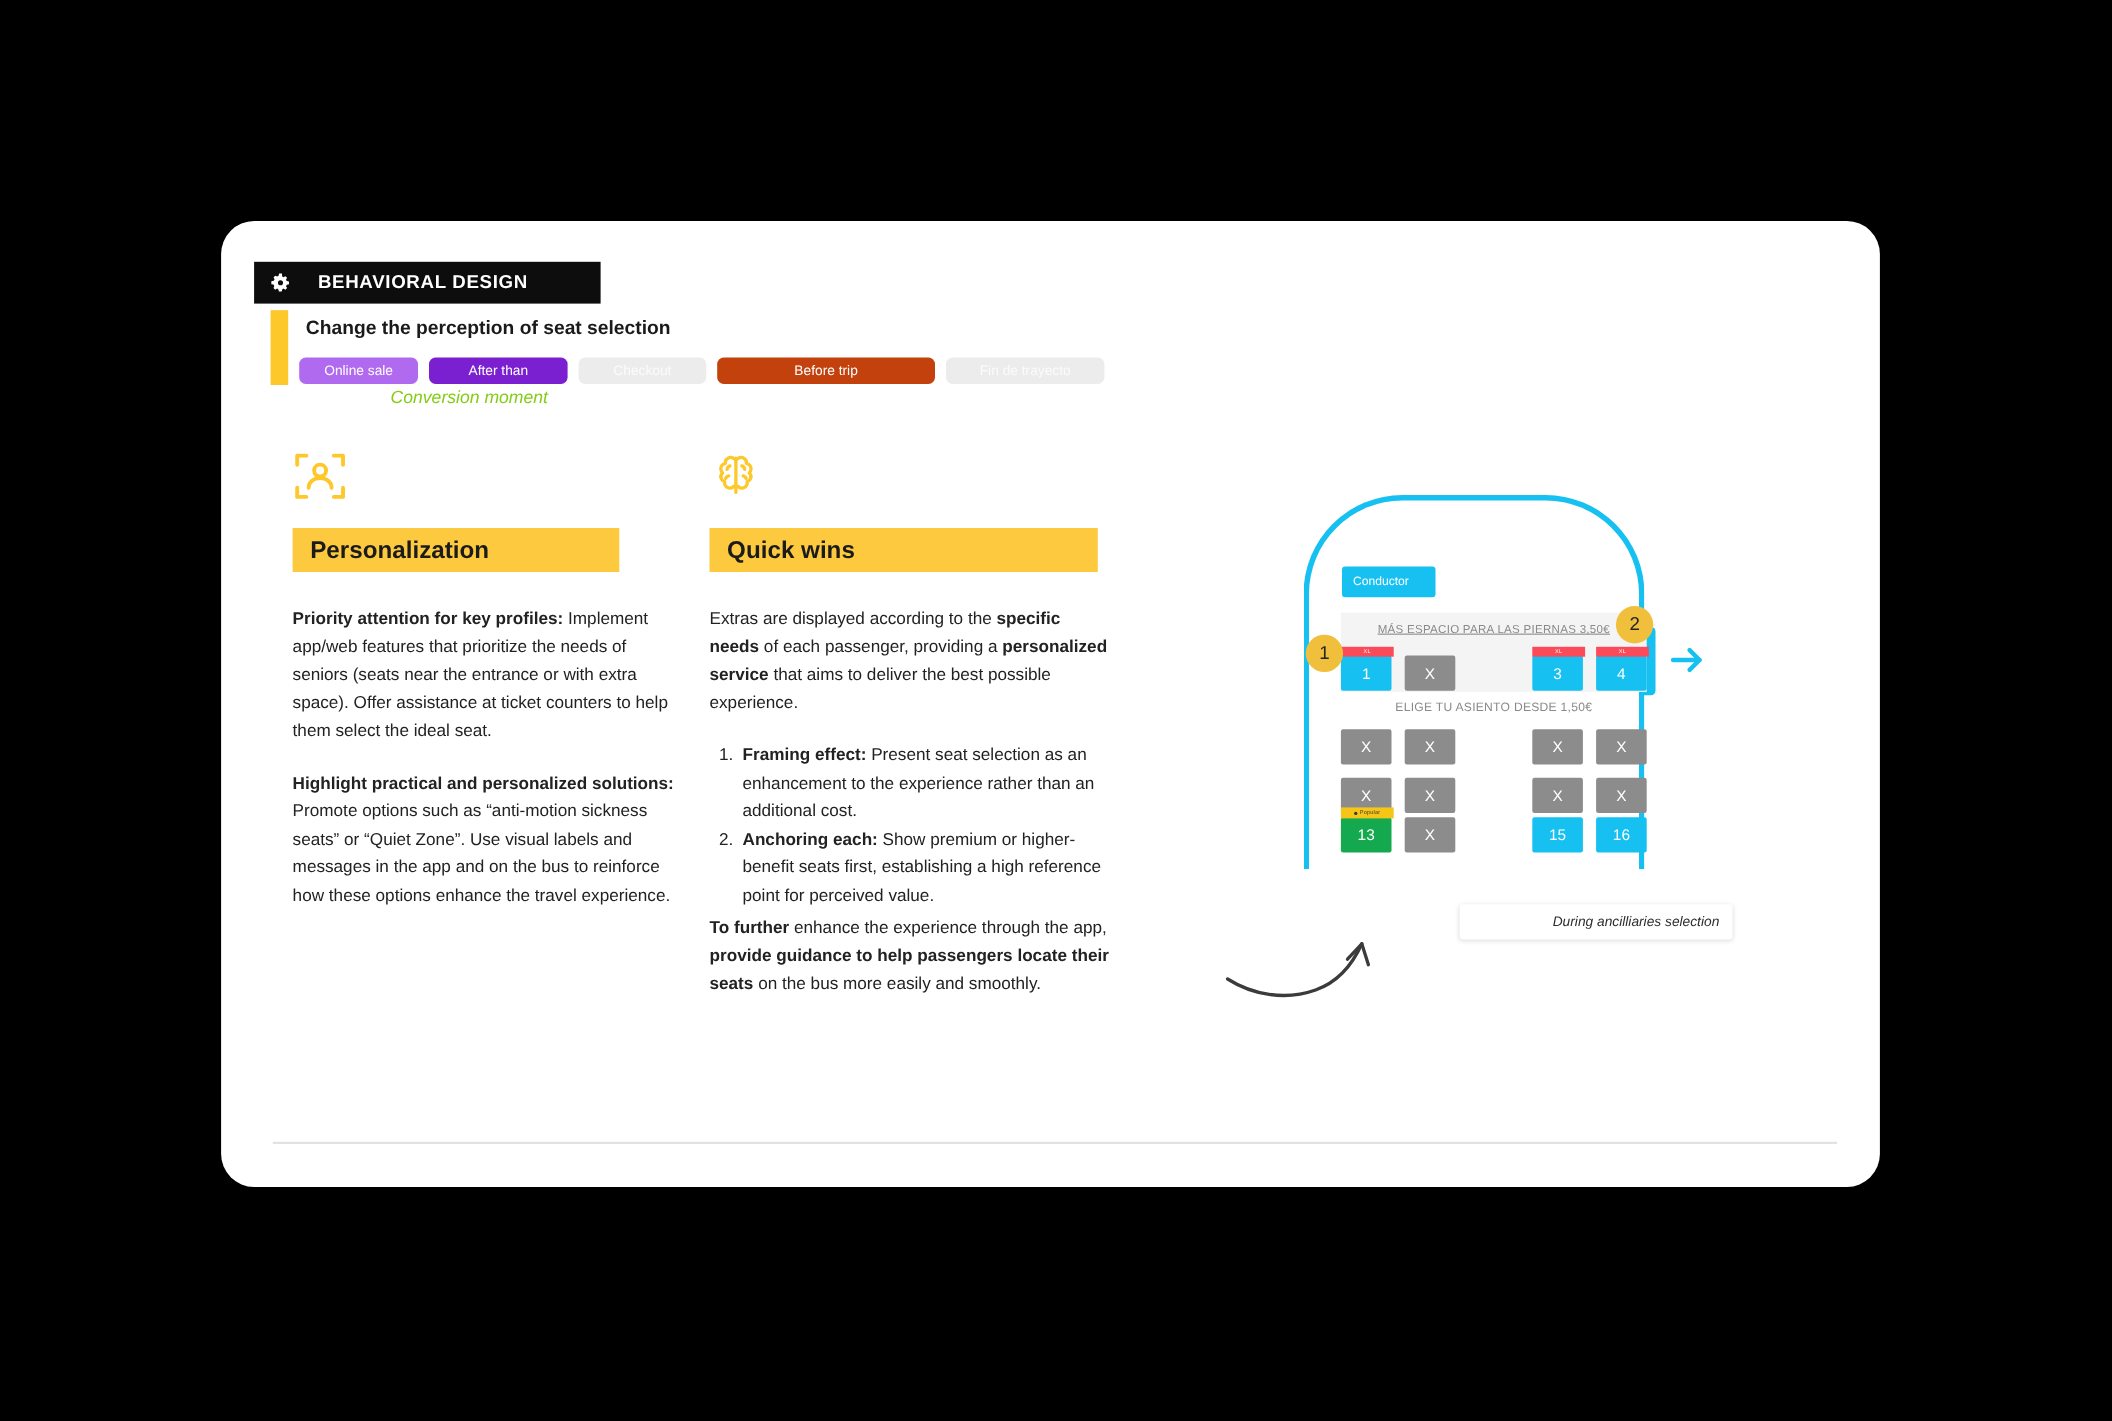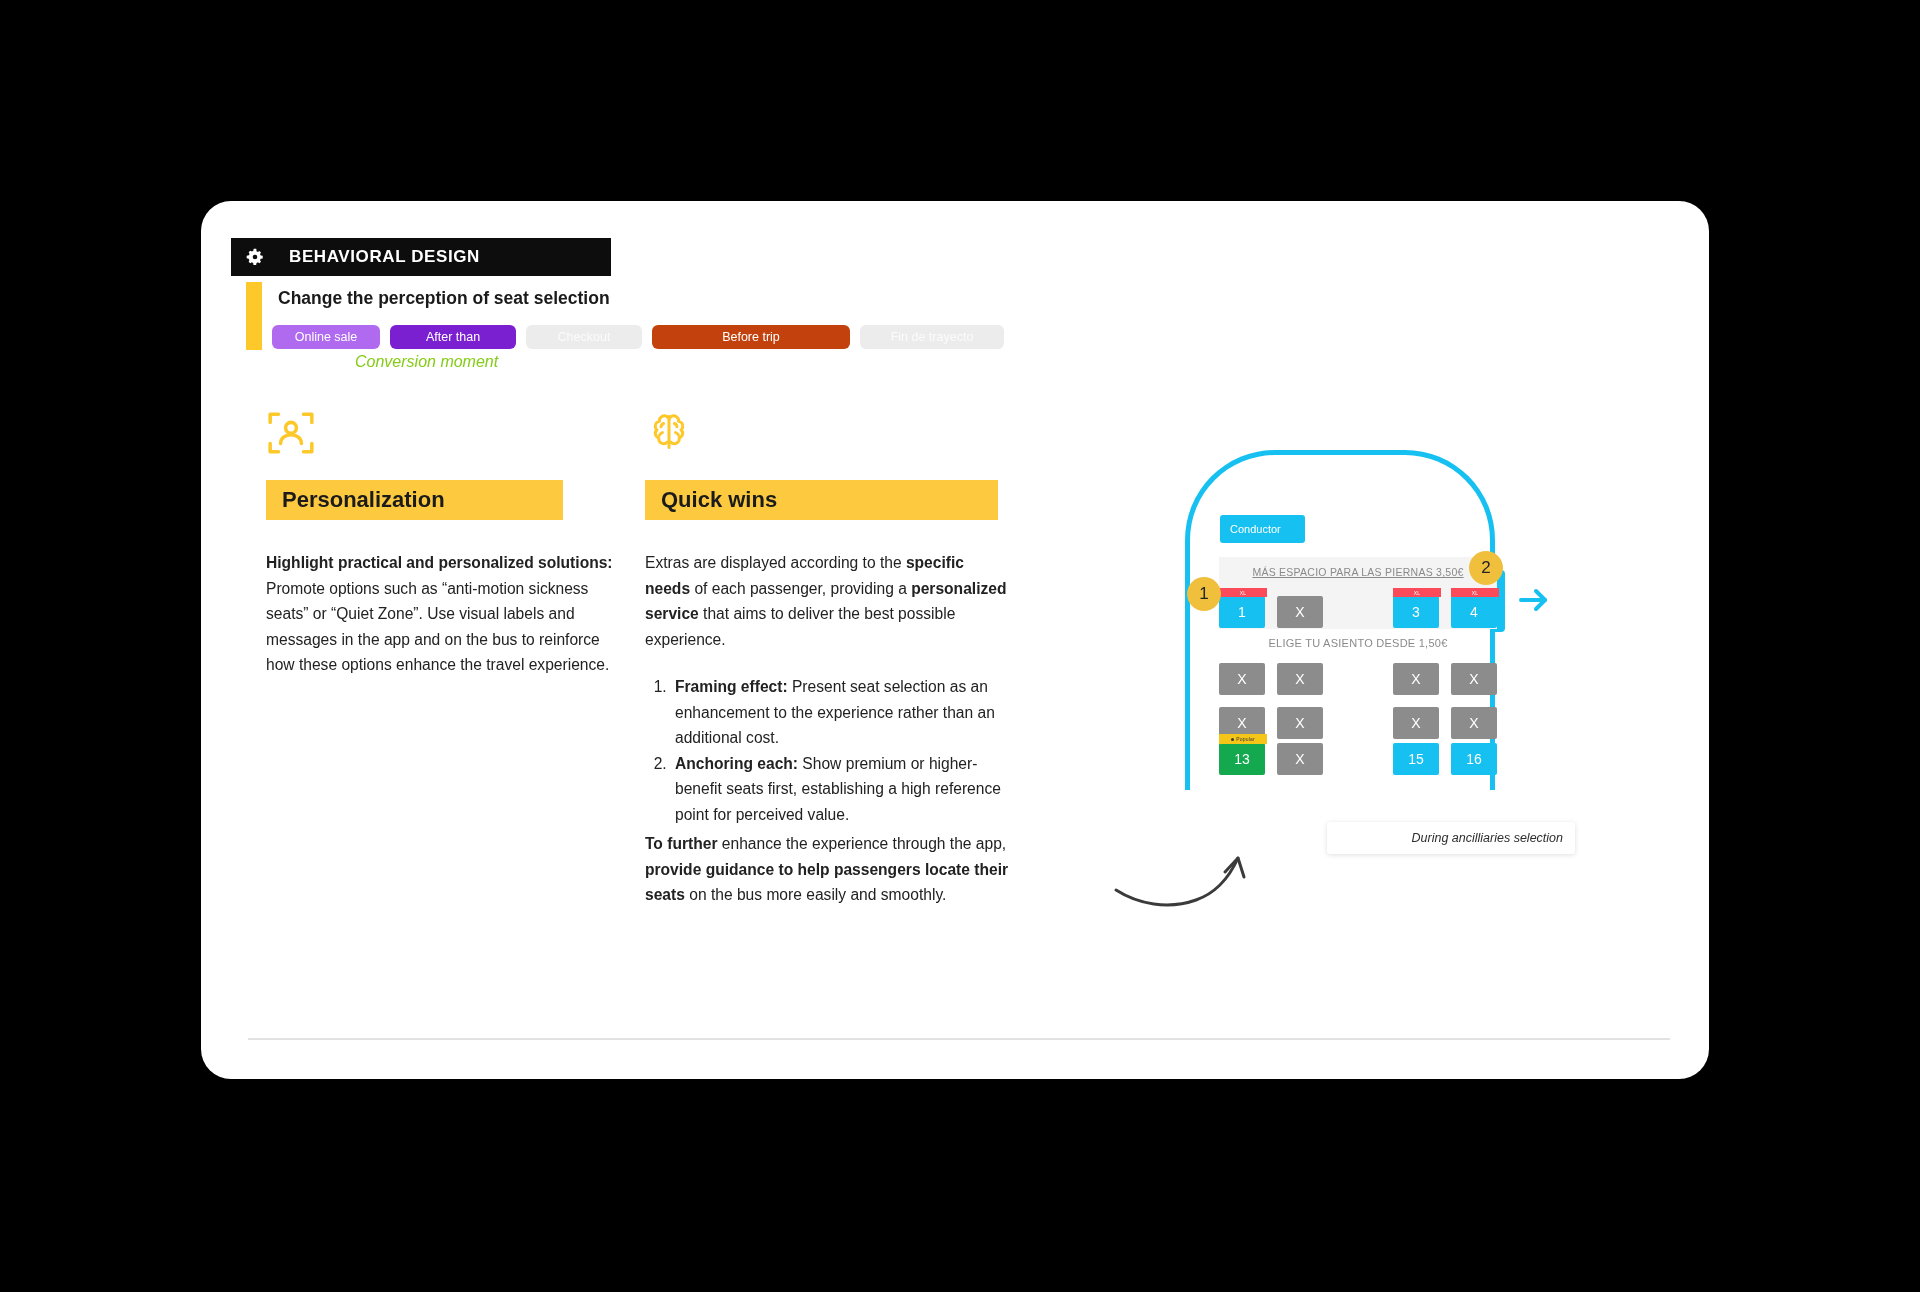--- a/index.html
+++ b/index.html
@@ -32,21 +32,21 @@
     position: absolute;
     left: 248px; top: 1038px;
     width: 1422px; height: 2px;
     background: #e2e2e2;
   }
 
   
   #header-chip {
     position: absolute;
     left: 231px; top: 238px;
-    width: 380px; height: 38px;
+    width: 315px; height: 38px;
     background: #0d0d0d;
     display: flex;
     align-items: center;
     padding-left: 14px;
     gap: 24px;
   }
   #gear-icon { width: 20px; height: 20px; display:block; }
   #header-title {
     color: #ffffff;
     font-size: 17px;
@@ -341,20 +341,23 @@
         <path d="M4 34v8h8"></path>
         <path d="M44 34v8h-8"></path>
       <circle cx="24" cy="19" r="5.2" stroke="#fdc82a" stroke-width="3.4"></circle>
       <path d="M14 34c0-5.2 4.5-8.4 10-8.4s10 3.2 10 8.4"></path>
     </svg>
   </div>
   <div class="col-heading-band">
     <span class="col-heading-text">Personalization</span>
   </div>
   <div class="col-body">
+    <p>
+      <b>Priority attention for key profiles:</b><span> Implement app/web features that prioritize the needs of seniors (seats near the entrance or with extra space). Offer assistance at ticket counters to help them select the ideal seat.</span>
+    </p>
     <p>
       <b>Highlight practical and personalized solutions:</b><span> Promote options such as “anti-motion sickness seats” or “Quiet Zone”. Use visual labels and messages in the app and on the bus to reinforce how these options enhance the travel experience.</span>
     </p>
   </div>
 </div>
 
 <div class="col" id="col-quickwins">
   <div class="col-icon">
     <svg width="48" height="48" viewBox="0 0 48 48" fill="none" stroke="#fdc82a" stroke-width="3" stroke-linecap="round" stroke-linejoin="round">
       <path d="M24 8.5v31"></path>

